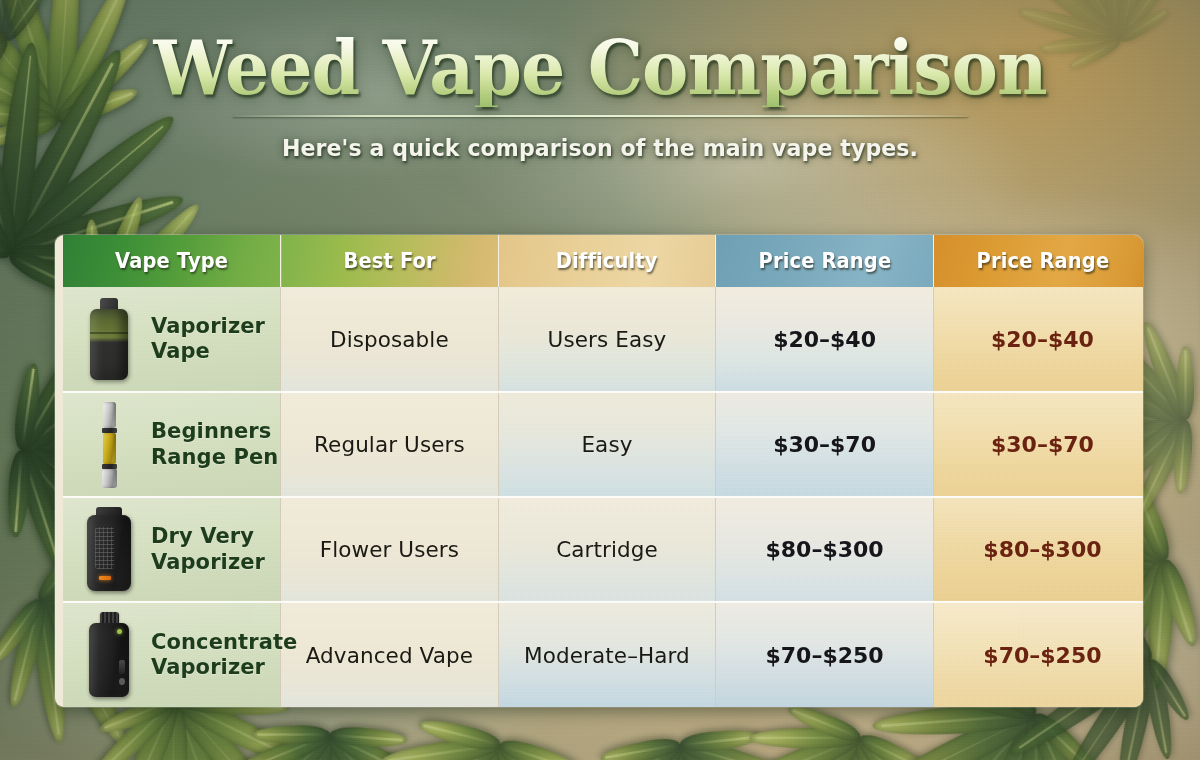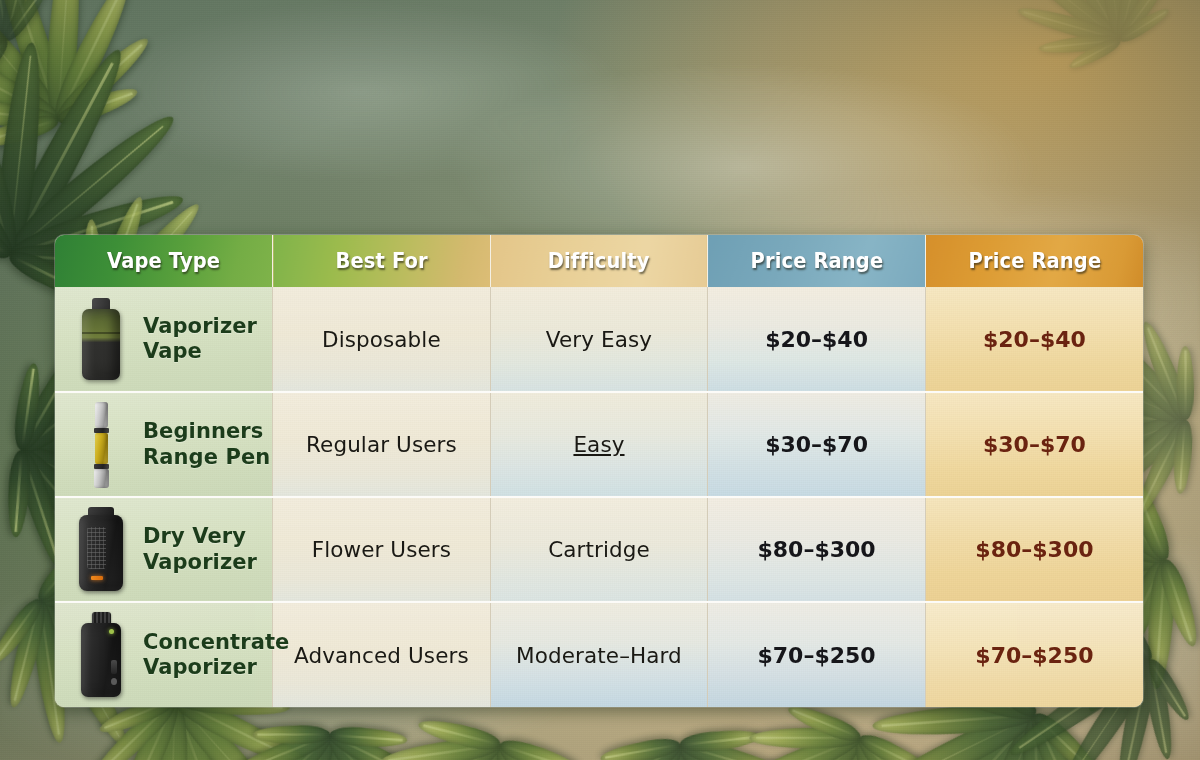--- a/index.html
+++ b/index.html
@@ -95,21 +95,21 @@
   }
 
   
   .table-wrap {
     position:absolute; left:55px; top:235px; width:1088px; height:472px;
     border-radius:9px;
     box-shadow:0 5px 16px rgba(20,35,15,.45), 0 0 0 1px rgba(255,255,255,.30);
     overflow:hidden;
     background:#efe9d8;
   }
-  table { width:100%; height:100%; border-collapse:collapse; table-layout:fixed; }
+  table { width:100%; height:100%; border-collapse:collapse; table-layout:fixed;margin-left:8px; }
 
   th, td { position:relative; padding:0; vertical-align:middle; }
 
   
   thead th {
     height:52px;
     color:#ffffff;
     font-family:"DejaVu Sans", sans-serif;
     font-weight:bold;
     font-size:20.5px;
@@ -140,21 +140,21 @@
   tbody tr:first-child td { border-top:none; }
 
   
   .c-name  { background:linear-gradient(175deg, #dfe7cf 0%, #d7e2c3 40%, #cfdcbb 75%, #cbd9b8 100%); }
   .c-best  { background:linear-gradient(180deg, #f2ecdc 0%, #efe9d6 45%, #eae7d8 78%, #e3e6dd 100%); }
   .c-diff  { background:linear-gradient(180deg, #f2ecdc 0%, #ece9d9 40%, #e2e7de 72%, #d6e2e2 100%); }
   .c-p1    { background:linear-gradient(180deg, #f3ede0 0%, #ebeae1 38%, #dde7e4 70%, #ccdde3 100%); }
   .c-p2    { background:linear-gradient(180deg, #f6e7c1 0%, #f3dfae 40%, #efd79c 74%, #ecd294 100%); }
 
   
-  tr.r2 .c-diff { background:linear-gradient(180deg, #efebdb 0%, #e7e9de 40%, #dae4e3 74%, #cfe0e3 100%);text-decoration:underline; }
+  tr.r2 .c-diff { background:linear-gradient(180deg, #efebdb 0%, #e7e9de 40%, #dae4e3 74%, #cfe0e3 100%); }
   tr.r2 .c-p1   { background:linear-gradient(180deg, #eeebe2 0%, #e1e8e6 38%, #d2e0e4 70%, #c6dae3 100%); }
   tr.r3 .c-diff { background:linear-gradient(180deg, #f2edde 0%, #ebe9db 45%, #e0e6e0 80%, #dae4e2 100%); }
   tr.r3 .c-p1   { background:linear-gradient(180deg, #f2ede2 0%, #e9e9e2 42%, #dde5e4 76%, #d3e0e4 100%); }
   tr.r4 .c-diff { background:linear-gradient(180deg, #efece0 0%, #e5e8e1 38%, #d3e0e4 72%, #c3d8e2 100%); }
   tr.r4 .c-p1   { background:linear-gradient(180deg, #eeece4 0%, #e3e8e5 38%, #d2dee3 72%, #c2d6e0 100%); }
   tr.r3 .c-p2   { background:linear-gradient(180deg, #f5e5bc 0%, #f1dba6 40%, #eed497 74%, #ecd092 100%); }
   tr.r4 .c-p2   { background:linear-gradient(180deg, #f7ebcb 0%, #f4e3b8 42%, #f0daa6 76%, #eed69d 100%); }
 
   
   tbody td::after{
@@ -450,20 +450,25 @@
         <div class="blade" style="width: 20.8px; height: 124.8px; left: -10.4px; top: -124.8px; transform-origin: 50% 100%; transform: rotate(44deg);"></div>
         <div class="blade" style="width: 18.4px; height: 96px; left: -9.2px; top: -96px; transform-origin: 50% 100%; transform: rotate(-66deg);"></div>
         <div class="blade" style="width: 18.4px; height: 96px; left: -9.2px; top: -96px; transform-origin: 50% 100%; transform: rotate(66deg);"></div>
         <div class="blade" style="width: 16px; height: 67.2px; left: -8px; top: -67.2px; transform-origin: 50% 100%; transform: rotate(-88deg);"></div>
         <div class="blade" style="width: 16px; height: 67.2px; left: -8px; top: -67.2px; transform-origin: 50% 100%; transform: rotate(88deg);"></div>
       </div>
     </div>
   <div class="bg-vignette"></div>
   <div class="bg-noise"></div>
 
+  <div class="header">
+    <div class="title">Weed Vape Comparison</div>
+    <div class="title-rule"></div>
+    <div class="subtitle">Here's a quick comparison of the main vape types.</div>
+  </div>
 
   <div class="table-wrap">
     <table>
       <thead>
         <tr>
           <th class="h1"><span class="hl">Vape Type</span></th>
           <th class="h2"><span class="hl">Best For</span></th>
           <th class="h3"><span class="hl">Difficulty</span></th>
           <th class="h4"><span class="hl">Price Range</span></th>
           <th class="h5"><span class="hl">Price Range</span></th>
@@ -485,21 +490,21 @@
               </div>
             </div>
           </td>
           <td class="c-best">
               <div class="cell-inner">
                 <span class="val">Disposable</span>
               </div>
             </td>
           <td class="c-diff">
               <div class="cell-inner">
-                <span class="val">Very Easy</span>
+                <span class="val">Users Easy</span>
               </div>
             </td>
           <td class="c-p1">
               <div class="cell-inner">
                 <span class="price-1">$20–$40</span>
               </div>
             </td>
           <td class="c-p2">
               <div class="cell-inner">
                 <span class="price-2">$20–$40</span>
@@ -593,21 +598,21 @@
                   <div class="btn2"></div>
               </div>
               <div class="vape-label">
                 <div>Concentrate</div>
                 <div>Vaporizer</div>
               </div>
             </div>
           </td>
           <td class="c-best">
               <div class="cell-inner">
-                <span class="val">Advanced Users</span>
+                <span class="val">Advanced Vape</span>
               </div>
             </td>
           <td class="c-diff">
               <div class="cell-inner">
                 <span class="val">Moderate–Hard</span>
               </div>
             </td>
           <td class="c-p1">
               <div class="cell-inner">
                 <span class="price-1">$70–$250</span>

